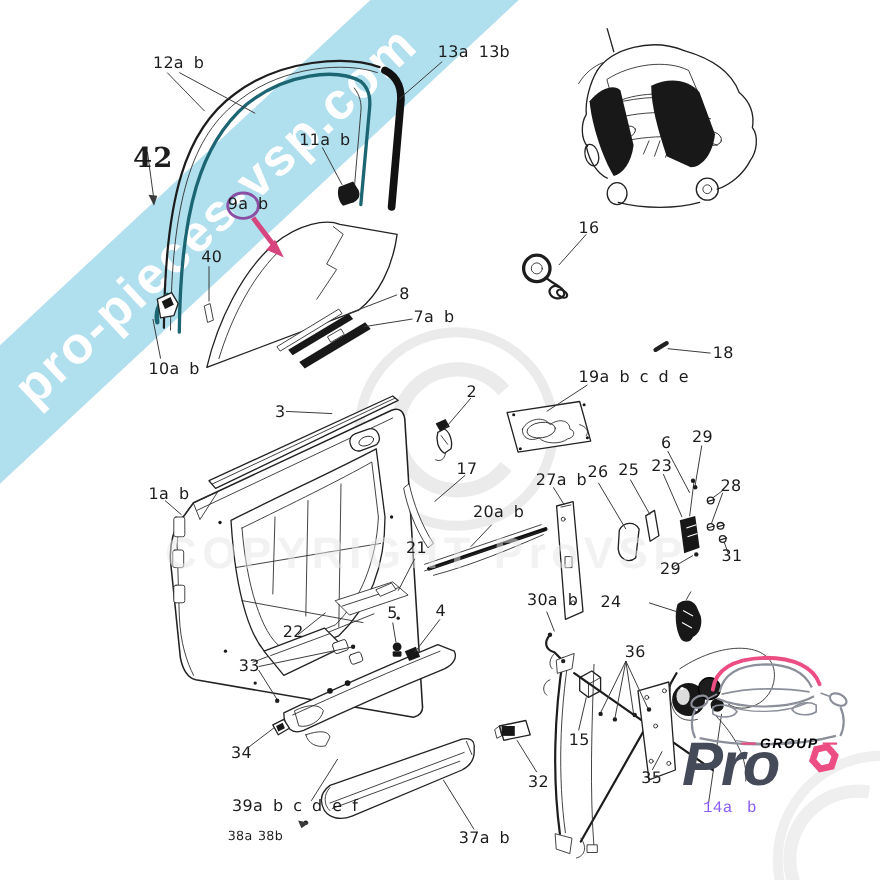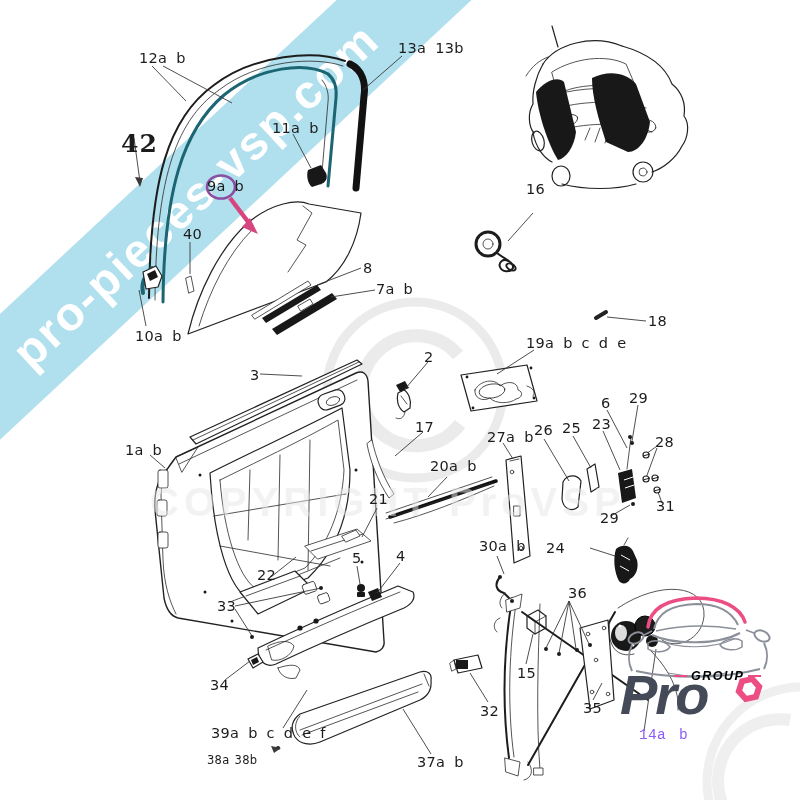--- a/index.html
+++ b/index.html
@@ -344,26 +344,26 @@
   <div id="labels-layer">
       <span class="part-label" style="left: 139px; top: 50px;">12a b</span>
       <span class="part-label" style="left: 398px; top: 40px;">13a 13b</span>
       <span class="part-label serif" style="left: 121px; top: 129px;">42</span>
       <span class="part-label" style="left: 272px; top: 120px;">11a b</span>
       <span class="part-label" style="left: 207px; top: 178px;">9a b</span>
       <span class="part-label" style="left: 183px; top: 226px;">40</span>
       <span class="part-label" style="left: 135px; top: 328px;">10a b</span>
       <span class="part-label" style="left: 363px; top: 260px;">8</span>
       <span class="part-label" style="left: 376px; top: 281px;">7a b</span>
-      <span class="part-label" style="left: 526px; top: 181px;">16</span>
+      <span class="part-label" style="left: 526px; top: 200px;">16</span>
       <span class="part-label" style="left: 648px; top: 313px;">18</span>
       <span class="part-label" style="left: 526px; top: 335px;">19a b c d e</span>
       <span class="part-label" style="left: 250px; top: 367px;">3</span>
       <span class="part-label" style="left: 424px; top: 349px;">2</span>
-      <span class="part-label" style="left: 125px; top: 442px;">1a b</span>
+      <span class="part-label" style="left: 135px; top: 442px;">1a b</span>
       <span class="part-label" style="left: 415px; top: 419px;">17</span>
       <span class="part-label" style="left: 430px; top: 458px;">20a b</span>
       <span class="part-label" style="left: 487px; top: 429px;">27a b</span>
       <span class="part-label" style="left: 534px; top: 422px;">26</span>
       <span class="part-label" style="left: 562px; top: 420px;">25</span>
       <span class="part-label" style="left: 592px; top: 416px;">23</span>
       <span class="part-label" style="left: 601px; top: 395px;">6</span>
       <span class="part-label" style="left: 629px; top: 390px;">29</span>
       <span class="part-label" style="left: 655px; top: 434px;">28</span>
       <span class="part-label" style="left: 656px; top: 498px;">31</span>

